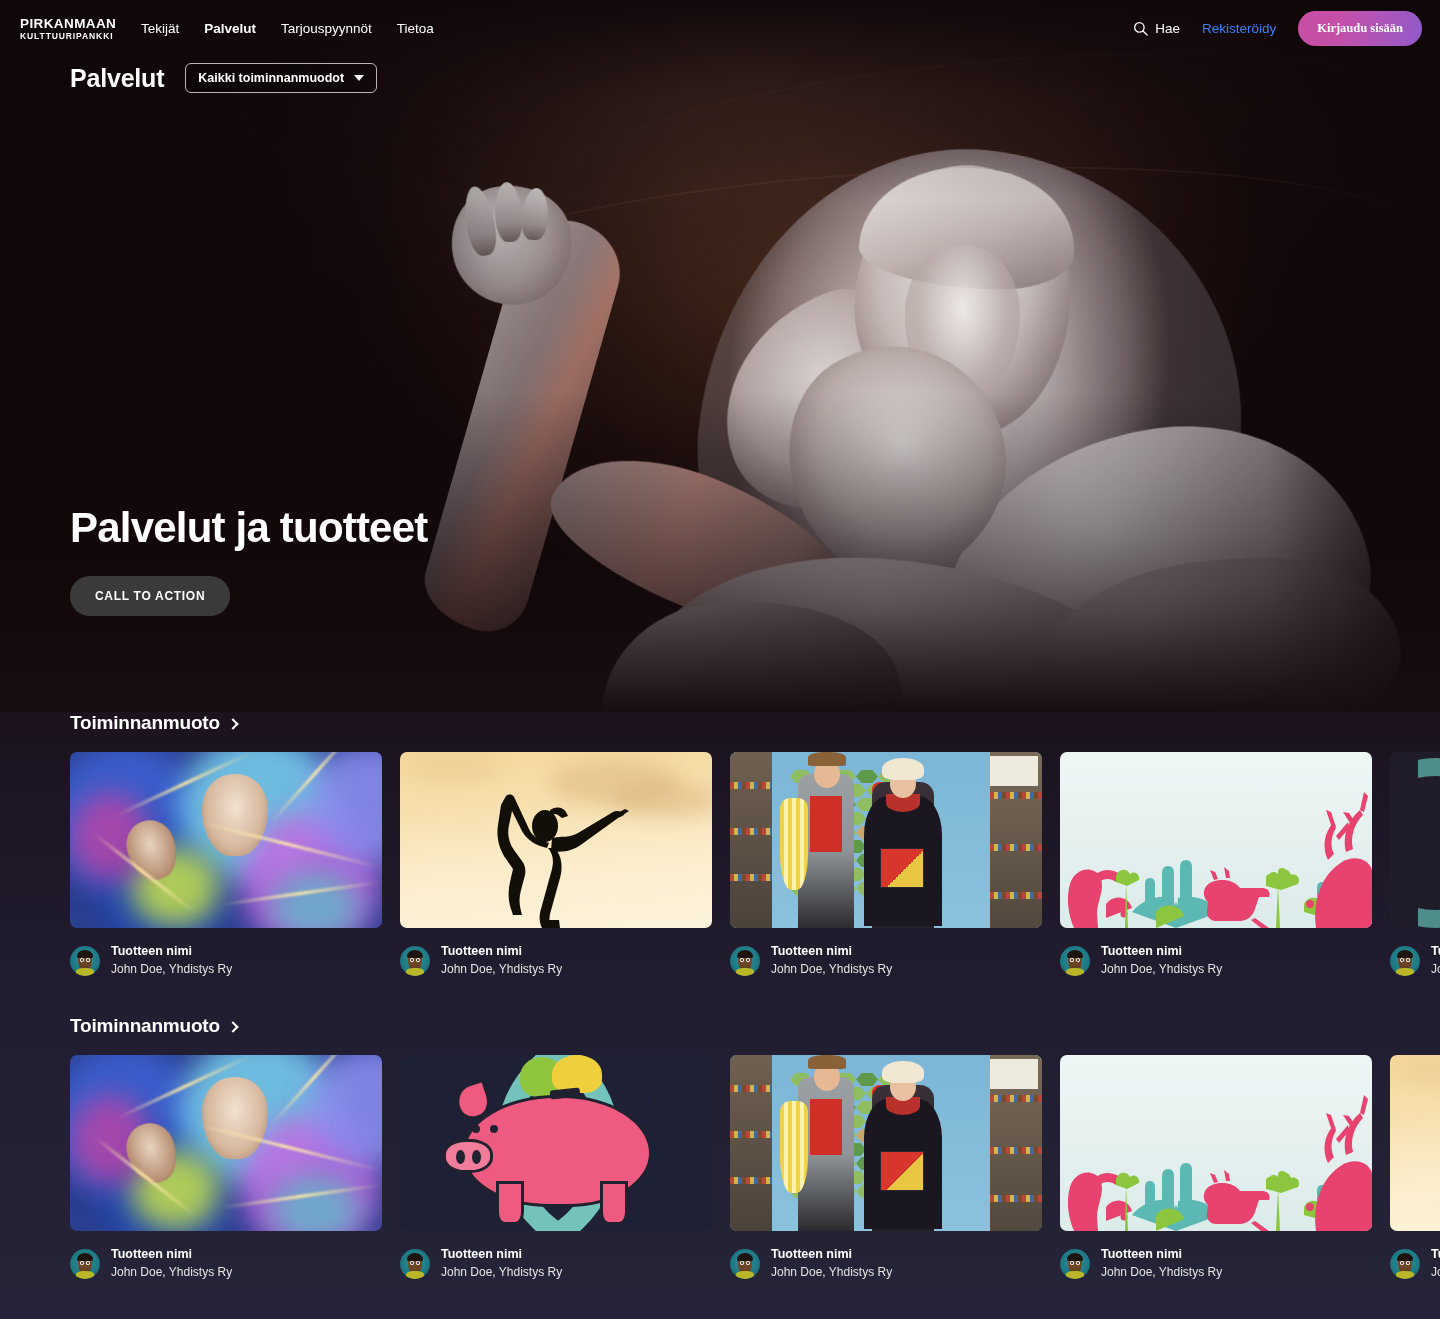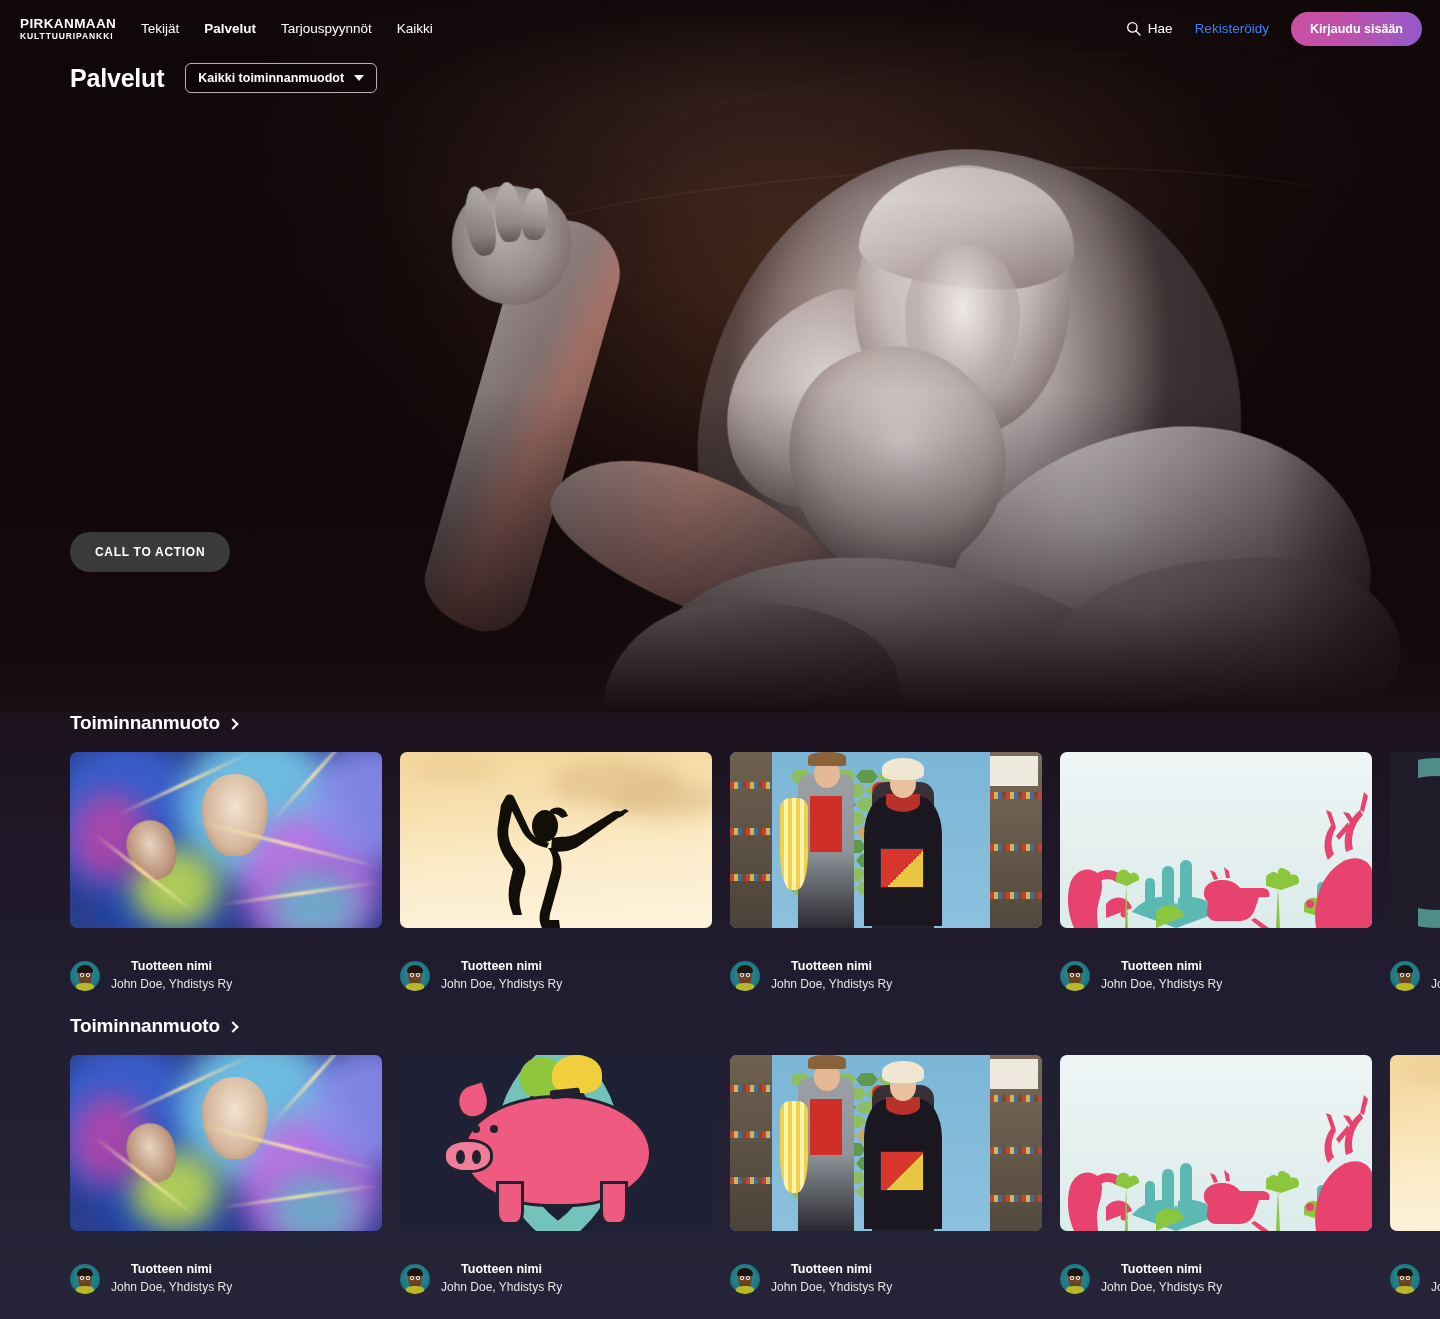--- a/index.html
+++ b/index.html
@@ -166,21 +166,21 @@
   }
   .search-box { display: flex; align-items: center; gap: 7px; cursor: pointer; }
   .search-box svg { display: block; }
   .search-box span { font-size: 13.5px; color: #fff; }
   .nav-right .reg { color: #3b82f6; text-decoration: none; font-size: 13.5px; }
   .login-btn {
     background: linear-gradient(100deg, #c94fa4 0%, #c34fa8 35%, #a957bd 72%, #9059c9 100%);
     color: #fff; font-size: 12.5px; font-weight: 700;
     border: none; border-radius: 999px;
     padding: 10px 19px; cursor: pointer;
-    font-family: Liberation Sans, sans-serif;
+    font-family: Liberation Serif, serif;
   }
 
   
   .subhead {
     position: absolute; left: 70px; top: 63px; z-index: 40;
     display: flex; align-items: center; gap: 21px;
   }
   .subhead .page-title {
     font-size: 25px; font-weight: 700; letter-spacing: -.2px; color: #fff;
   }
@@ -232,21 +232,21 @@
   }
   .cards {
     margin-top: 18px; padding-left: 70px;
     display: flex; gap: 18px; overflow: hidden; width: 1440px;
   }
   .card { width: 312px; flex: 0 0 312px; }
   .card .thumb {
     width: 312px; height: 176px; border-radius: 7px; overflow: hidden;
     position: relative; background: #222;
   }
-  .card .meta { margin-top: 30px; display: flex; align-items: center; gap: 11px; text-align: center; }
+  .card .meta { margin-top: 15px; display: flex; align-items: center; gap: 11px; }
   .avatar {
     width: 30px; height: 30px; flex: 0 0 30px; border-radius: 50%;
     overflow: hidden; position: relative;
     background: radial-gradient(circle at 50% 45%, #2e8f99 0%, #1f7c87 55%, #15525c 100%);
   }
   .avatar .av-face {
     position: absolute; left: 8px; top: 6px; width: 14px; height: 20px;
     background: linear-gradient(180deg, #7a4f2a 0%, #6b4425 65%, #5a3a1f 100%);
     border-radius: 46% 46% 42% 42% / 38% 38% 62% 62%;
   }
@@ -447,21 +447,21 @@
 
 <div class="topbar">
   <div class="logo">
     <span class="l1">PIRKANMAAN</span>
     <span class="l2">KULTTUURIPANKKI</span>
   </div>
   <nav class="nav-main">
     <a href="#">Tekijät</a>
     <a href="#" class="active">Palvelut</a>
     <a href="#">Tarjouspyynnöt</a>
-    <a href="#">Kaikki</a>
+    <a href="#">Tietoa</a>
   </nav>
   <div class="nav-right">
     <div class="search-box">
       <span>
         <svg width="15" height="15" viewBox="0 0 16 16" fill="none">
           <circle cx="6.8" cy="6.8" r="5" stroke="#ffffff" stroke-width="1.4"></circle>
           <line x1="10.4" y1="10.4" x2="15" y2="15" stroke="#ffffff" stroke-width="1.4" stroke-linecap="round"></line>
         </svg>
       </span>
       <span>Hae</span>
@@ -473,20 +473,21 @@
 
 <div class="subhead">
   <div class="page-title">Palvelut</div>
   <div class="filter-select">
     <span>Kaikki toiminnanmuodot</span>
     <span class="caret"></span>
   </div>
 </div>
 
 <div class="hero-copy">
+  <h1>Palvelut ja tuotteet</h1>
   <button class="cta-btn">CALL TO ACTION</button>
 </div>
 
 <div class="section" style="top:712px">
   <div class="section-head">
     <h2>Toiminnanmuoto</h2>
     <span class="chev-right"></span>
   </div>
   <div class="cards">
 

